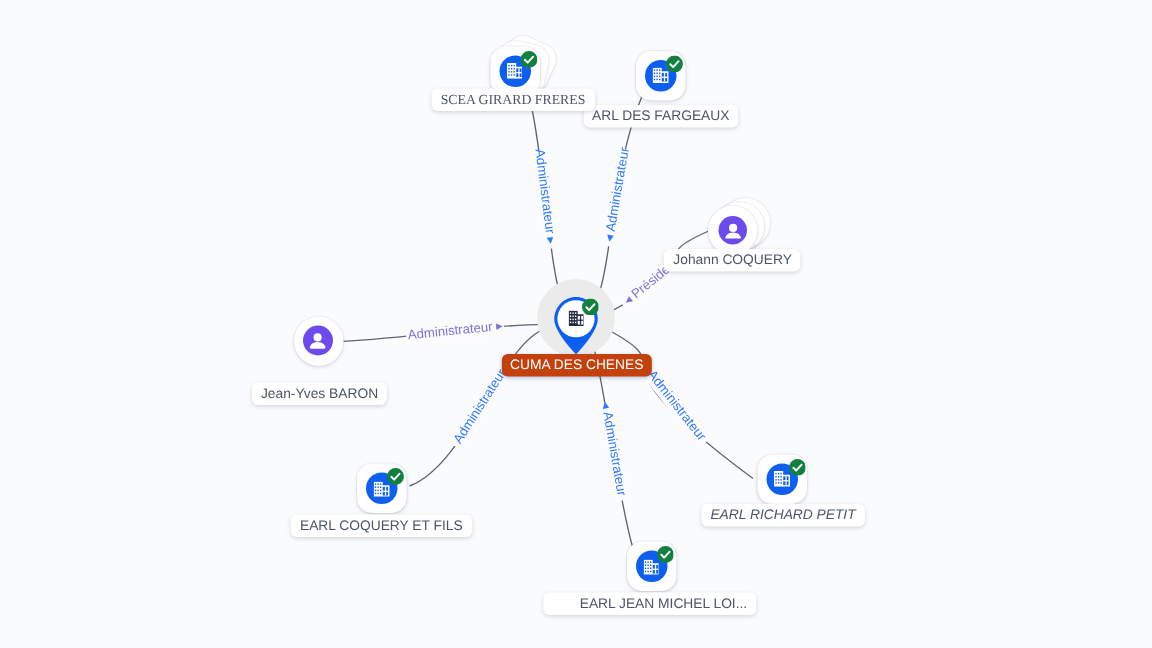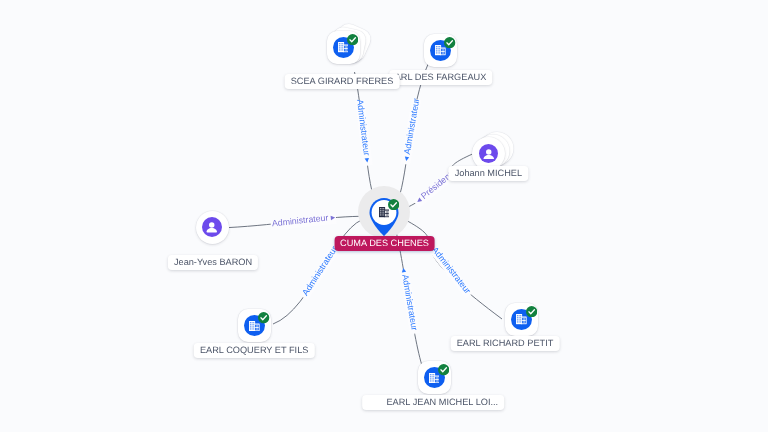--- a/index.html
+++ b/index.html
@@ -8,21 +8,21 @@
   #stage{position:absolute;left:0;top:0;width:768px;height:432px;}
   svg#wires{position:absolute;left:0;top:0;width:768px;height:432px;}
   .edge{fill:none;stroke:#5d6573;stroke-width:0.9;}
   .elabel{font-size:8.8px;letter-spacing:0px;}
   svg#wires{opacity:0.999;}
   .node{position:absolute;transform:translate(-50%,-50%);}
   .nlabel{position:absolute;background:#ffffff;border-radius:4px;opacity:0.999;
      padding:0 6px;font-size:9.2px;color:#4c5568;white-space:nowrap;
      box-shadow:0 1px 3px rgba(60,64,80,.20);transform:translate(-50%,0);
      height:15px;line-height:15px;}
-  .nlabel.primary{background:#be185d;color:#ffffff;
+  .nlabel.primary{background:#c2410c;color:#ffffff;
      box-shadow:0 1px 3px rgba(20,60,140,.30);}
   .node span{position:absolute;}
   .card{width:33px;height:33px;left:-16.5px;top:-16.5px;background:#fff;border-radius:10px;
         box-shadow:0 1px 2.5px rgba(60,64,80,.16), 0 0 0 0.5px rgba(120,125,145,.10);}
   .card.round{border-radius:16.5px;}
   .card.c2{transform:translate(4.5px,-2.5px) rotate(12deg);}
   .card.c3{transform:translate(8.5px,-5px) rotate(24deg);}
   .disc{width:21px;height:21px;left:-10.5px;top:-10.5px;border-radius:10.5px;}
   .disc.company{background:#0e5ff0;}
   .disc.person{background:#6d4aec;width:19.4px;height:19.4px;left:-9.7px;top:-9.7px;border-radius:10px;}
@@ -88,21 +88,21 @@
                 <rect x="6.8" y="6.75" width="4" height="0.95" fill="#fff"></rect>
               </mask>
             </defs>
             <rect x="0" y="0" width="12" height="12" fill="#fff" mask="url(#m1)"></rect>
           </svg></span>
         <span class="check"><svg width="11.3" height="11.3" viewBox="0 0 14 14">
             <circle cx="7" cy="7" r="7" fill="#12813f"></circle>
             <path d="M3.6 7.2l2.3 2.4 4.5-4.9" fill="none" stroke="#fff" stroke-width="1.6" stroke-linecap="round" stroke-linejoin="round"></path>
           </svg></span>
       </div>
-      <div class="nlabel" style="left: 342px; top: 74px; z-index: 4;">SCEA GIRARD FRERES</div>
+      <div class="nlabel" style="left: 342px; top: 59px; z-index: 4; font-family: Liberation Serif, serif;">SCEA GIRARD FRERES</div>
       <div class="node" style="left: 440.5px; top: 50px; z-index: 3;">
         <span class="card c1"></span>
         <span class="disc company"></span>
         <span class="icwrap"><svg class="ic" width="10.8" height="10.35" viewBox="0 0 12 11.5">
             <defs>
               <mask id="m2">
                 <rect x="0" y="0" width="12" height="12" fill="#000"></rect>
                 <rect x="0" y="0" width="6.8" height="11.5" rx="0.4" fill="#fff"></rect>
                 <rect x="5.6" y="2.8" width="6.4" height="8.7" rx="0.4" fill="#fff"></rect>
                 <rect x="1" y="1.4" width="1" height="1.1" fill="#000"></rect>
@@ -133,21 +133,21 @@
       <div class="node" style="left: 488.5px; top: 153.5px; z-index: 3;">
         <span class="card c3 round"></span>
         <span class="card c2 round"></span>
         <span class="card c1 round"></span>
         <span class="disc person"></span>
         <span class="icwrap pic"><svg class="ic" width="11.5" height="11.5" viewBox="0 0 12 12">
             <circle cx="6" cy="4.1" r="2.85" fill="#fff"></circle>
             <path fill="#fff" d="M6 7.3c-3.2 0-5.45 2.1-5.45 3.9 0 .5.3.8.75.8h9.4c.45 0 .75-.3.75-.8C11.45 9.4 9.2 7.3 6 7.3z"></path>
           </svg></span>
       </div>
-      <div class="nlabel" style="left: 488.4px; top: 165.6px; z-index: 3;">Johann MICHEL</div>
+      <div class="nlabel" style="left: 488.4px; top: 165.6px; z-index: 3;">Johann COQUERY</div>
       <div class="node" style="left: 212px; top: 227px; z-index: 3;">
         <span class="card c1 round"></span>
         <span class="disc person"></span>
         <span class="icwrap pic"><svg class="ic" width="11.5" height="11.5" viewBox="0 0 12 12">
             <circle cx="6" cy="4.1" r="2.85" fill="#fff"></circle>
             <path fill="#fff" d="M6 7.3c-3.2 0-5.45 2.1-5.45 3.9 0 .5.3.8.75.8h9.4c.45 0 .75-.3.75-.8C11.45 9.4 9.2 7.3 6 7.3z"></path>
           </svg></span>
       </div>
       <div class="nlabel" style="left: 213px; top: 242.5px; z-index: 3; margin-top: 12px;">Jean-Yves BARON</div>
       <div class="node" style="left: 254.5px; top: 325.5px; z-index: 3;">
@@ -210,21 +210,21 @@
                 <rect x="6.8" y="6.75" width="4" height="0.95" fill="#fff"></rect>
               </mask>
             </defs>
             <rect x="0" y="0" width="12" height="12" fill="#fff" mask="url(#m4)"></rect>
           </svg></span>
         <span class="check"><svg width="11.3" height="11.3" viewBox="0 0 14 14">
             <circle cx="7" cy="7" r="7" fill="#12813f"></circle>
             <path d="M3.6 7.2l2.3 2.4 4.5-4.9" fill="none" stroke="#fff" stroke-width="1.6" stroke-linecap="round" stroke-linejoin="round"></path>
           </svg></span>
       </div>
-      <div class="nlabel" style="left: 505px; top: 335.8px; z-index: 3;">EARL RICHARD PETIT</div>
+      <div class="nlabel" style="left: 522px; top: 335.8px; z-index: 3; font-style: italic;">EARL RICHARD PETIT</div>
       <div class="node" style="left: 434px; top: 377.5px; z-index: 3;">
         <span class="card c1"></span>
         <span class="disc company"></span>
         <span class="icwrap"><svg class="ic" width="10.8" height="10.35" viewBox="0 0 12 11.5">
             <defs>
               <mask id="m5">
                 <rect x="0" y="0" width="12" height="12" fill="#000"></rect>
                 <rect x="0" y="0" width="6.8" height="11.5" rx="0.4" fill="#fff"></rect>
                 <rect x="5.6" y="2.8" width="6.4" height="8.7" rx="0.4" fill="#fff"></rect>
                 <rect x="1" y="1.4" width="1" height="1.1" fill="#000"></rect>

